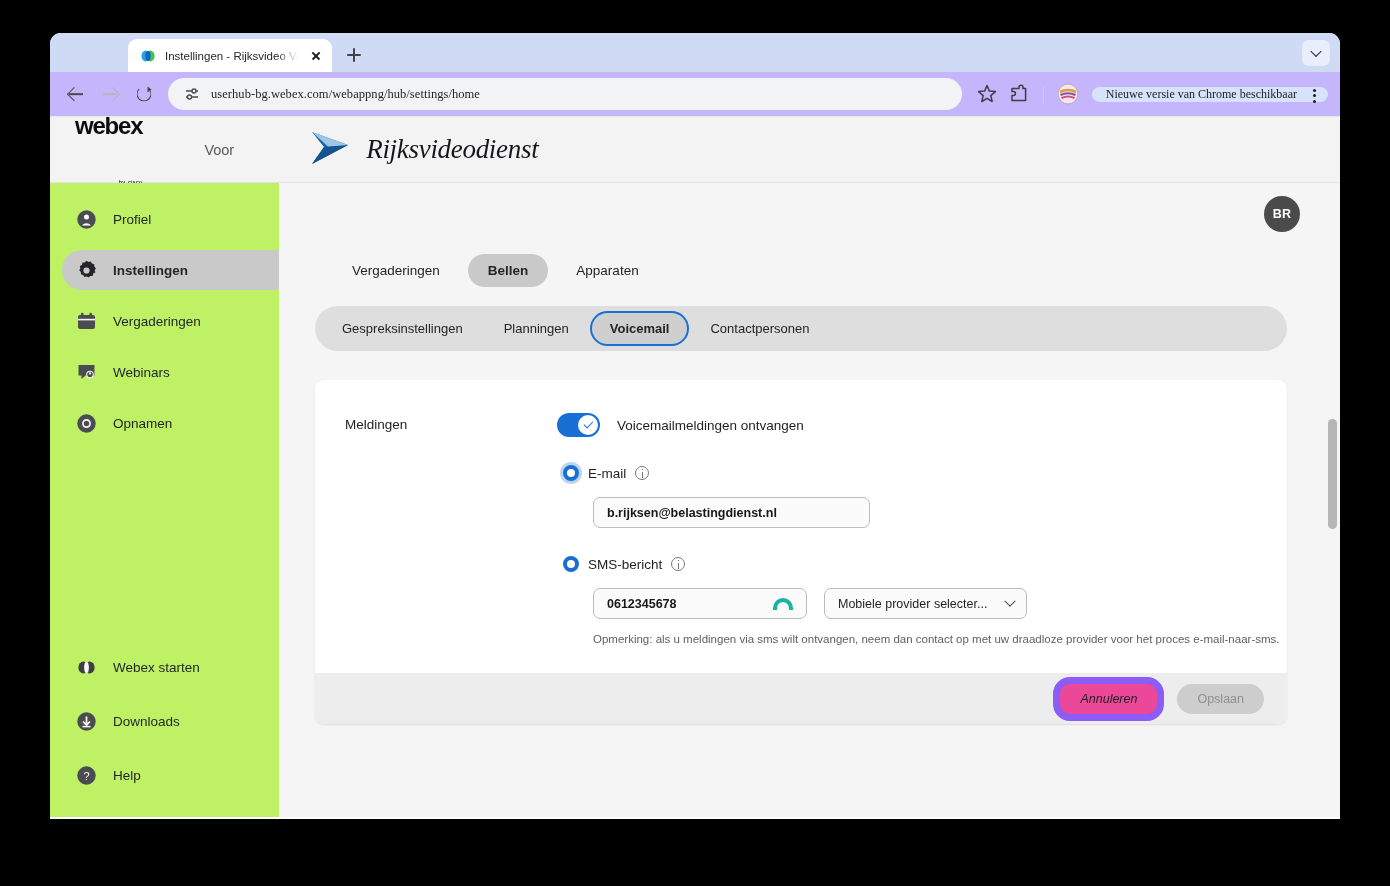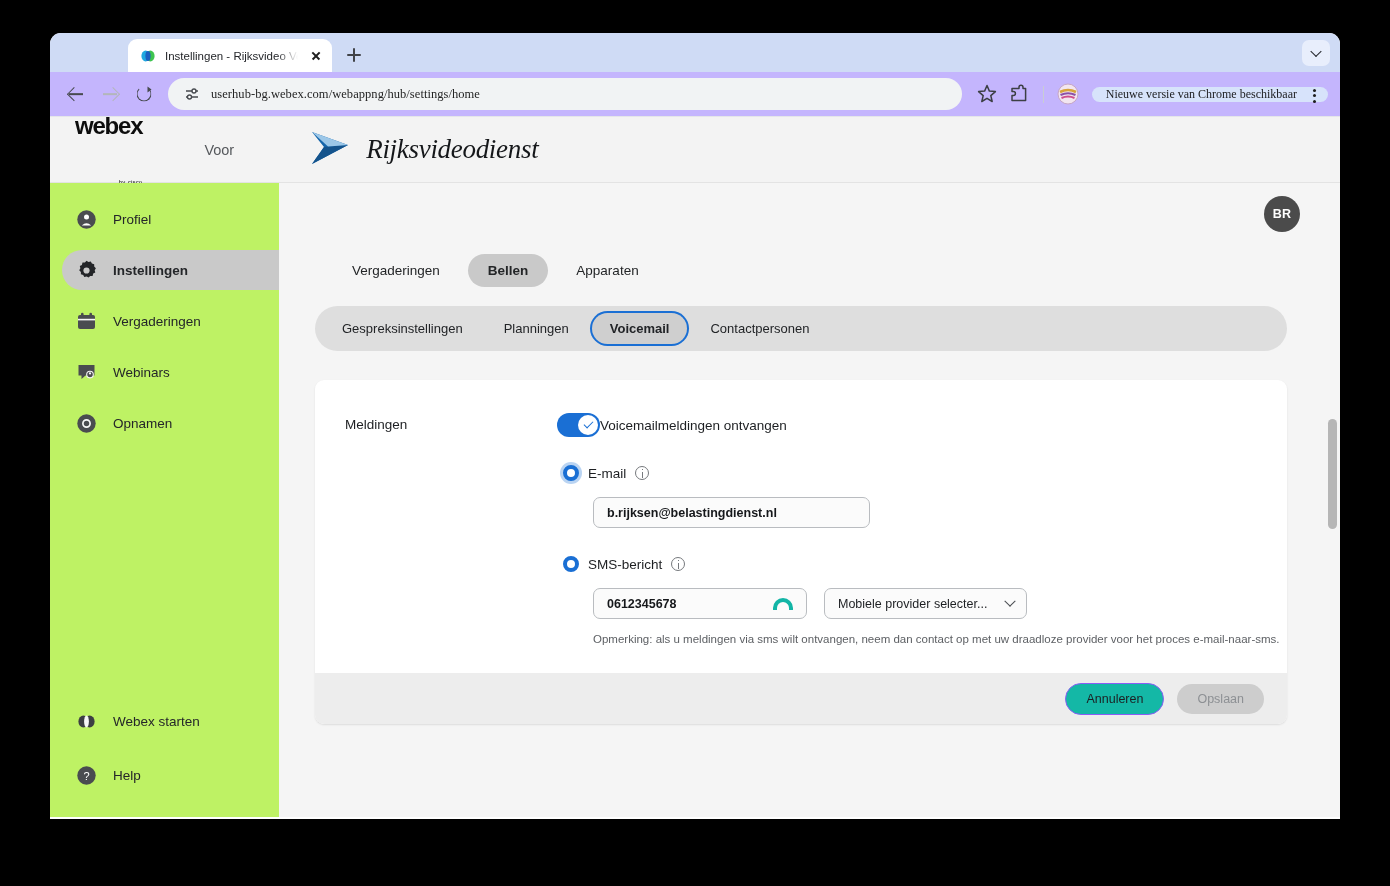--- a/index.html
+++ b/index.html
@@ -373,21 +373,21 @@
   }
   .section-label {
     width: 212px;
     flex: 0 0 212px;
     font-size: 13.5px;
     color: #1d1f22;
     padding-top: 4px;
   }
   .section-fields { flex: 1 1 auto; }
 
-  .toggle-row { display: flex; align-items: center; }
+  .toggle-row { display: flex; align-items: center; gap: 17px; }
   .switch {
     width: 43px; height: 24px;
     border-radius: 12px;
     background: #1a6fd4;
     position: relative;
     flex: 0 0 43px;
   }
   .switch .knob {
     position: absolute;
     right: 2px; top: 2px;
@@ -512,23 +512,24 @@
     justify-content: flex-end;
     padding-right: 23px;
     gap: 13px;
   }
   .btn {
     font-size: 12.5px;
     padding: 8px 20px;
     border-radius: 17px;
   }
   .btn-cancel {
-    background: #14b8a6;
-    border: 1px solid #8b5cf6;
+    background: #ec4899;
+    border: 7px solid #8b5cf6;
     color: #1d1f22;
+    font-style: italic;
   }
   .btn-save {
     background: #cdcdcd;
     color: #8d9094;
   }
 
   
   .page-scrollbar {
     position: absolute;
     right: 3px; top: 66px;
@@ -704,20 +705,30 @@
                 <ellipse cx="13.6" cy="10.5" rx="5" ry="6.1" fill="#3d3f43"></ellipse>
                 <ellipse cx="10.5" cy="10.5" rx="2.4" ry="6" fill="#f7f7f7"></ellipse>
               </svg>
             </span>
             <span>Webex starten</span>
           </div>
           <div class="nav-item">
             <span class="nav-icon">
               <svg width="21" height="21" viewBox="0 0 21 21">
                 <circle cx="10.5" cy="10.5" r="9.2" fill="#4a4c50"></circle>
+                <path d="M10.5 5.5 v7 M7 10.5 l3.5 3.5 l3.5 -3.5" stroke="#fff" stroke-width="1.7" fill="none"></path>
+                <line x1="6.5" y1="15.6" x2="14.5" y2="15.6" stroke="#fff" stroke-width="1.5"></line>
+              </svg>
+            </span>
+            <span>Downloads</span>
+          </div>
+          <div class="nav-item">
+            <span class="nav-icon">
+              <svg width="21" height="21" viewBox="0 0 21 21">
+                <circle cx="10.5" cy="10.5" r="9.2" fill="#4a4c50"></circle>
                 <text x="10.5" y="15" font-size="11" font-family="Liberation Sans, sans-serif" fill="#fff" text-anchor="middle">?</text>
               </svg>
             </span>
             <span>Help</span>
           </div>
         </div>
       </div>
 
       <div class="main">
 

